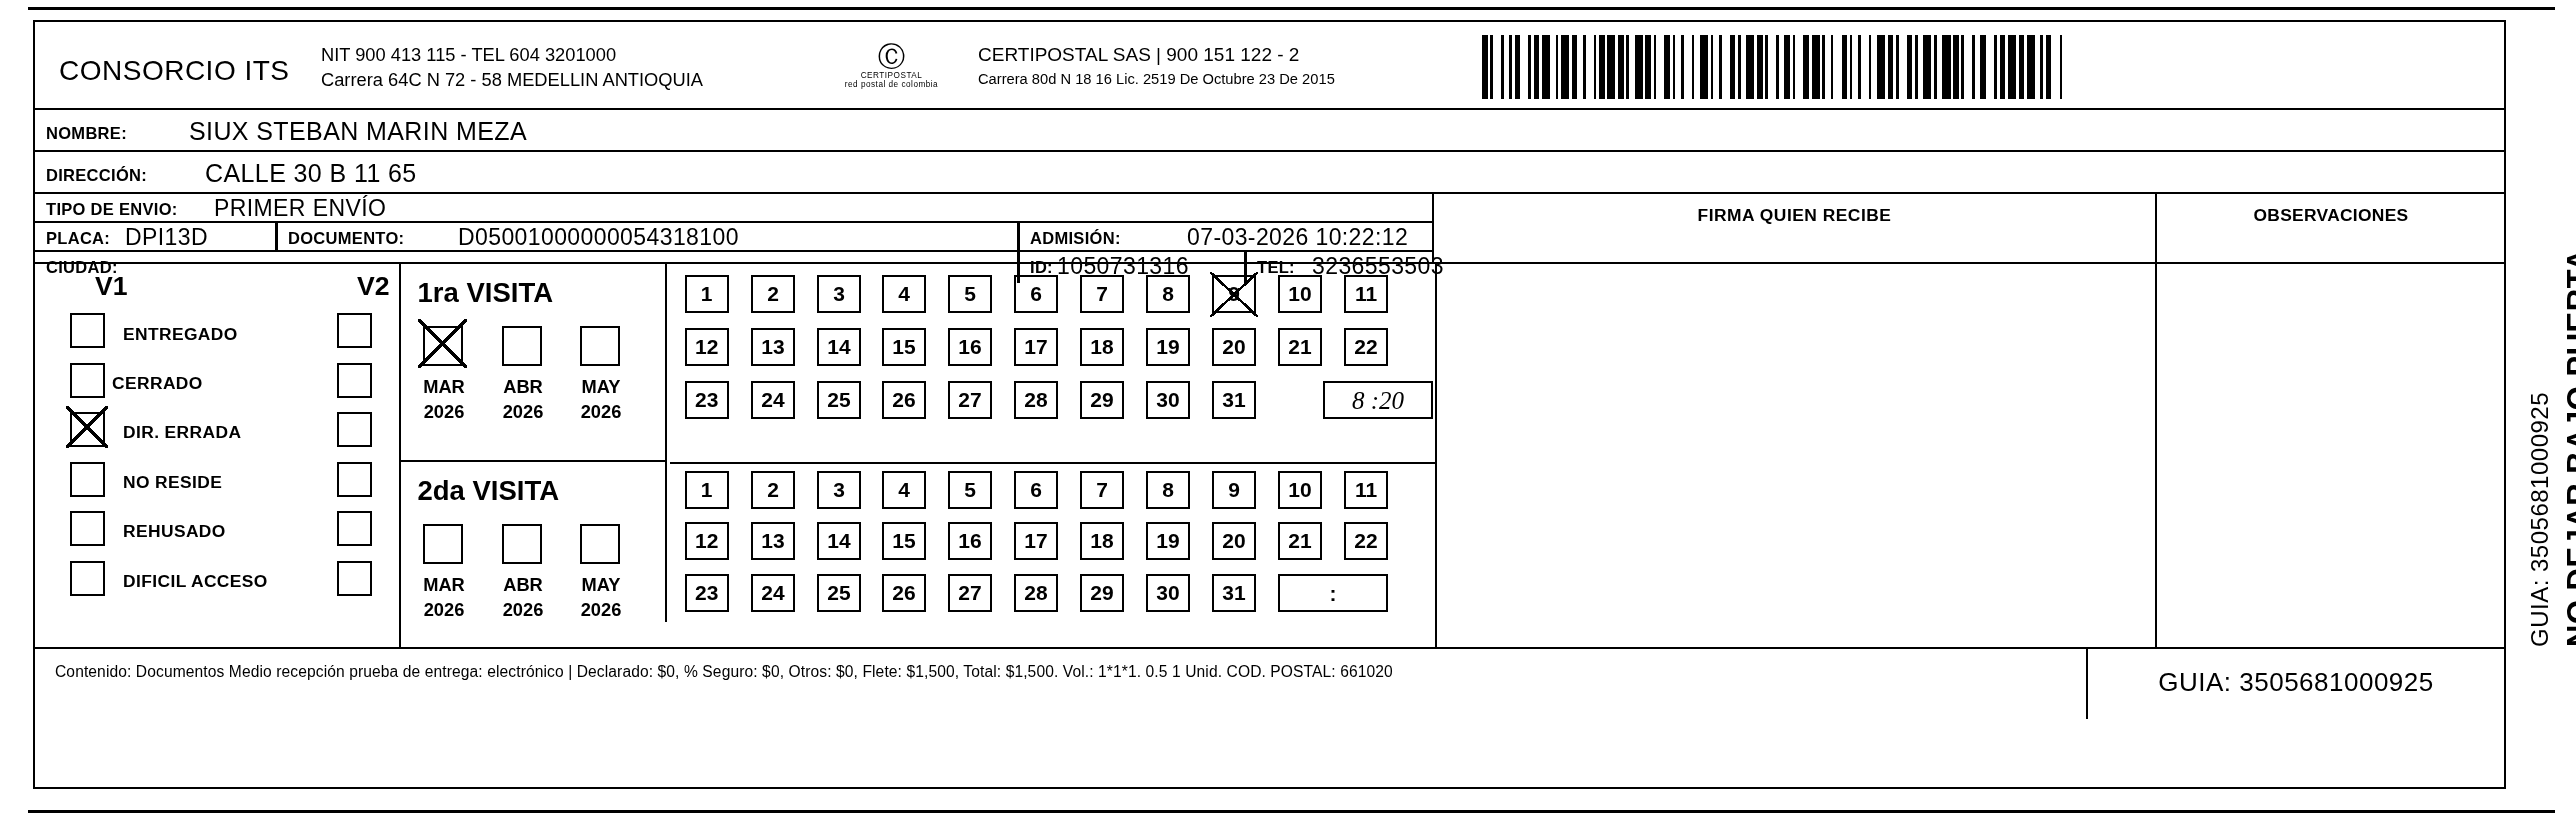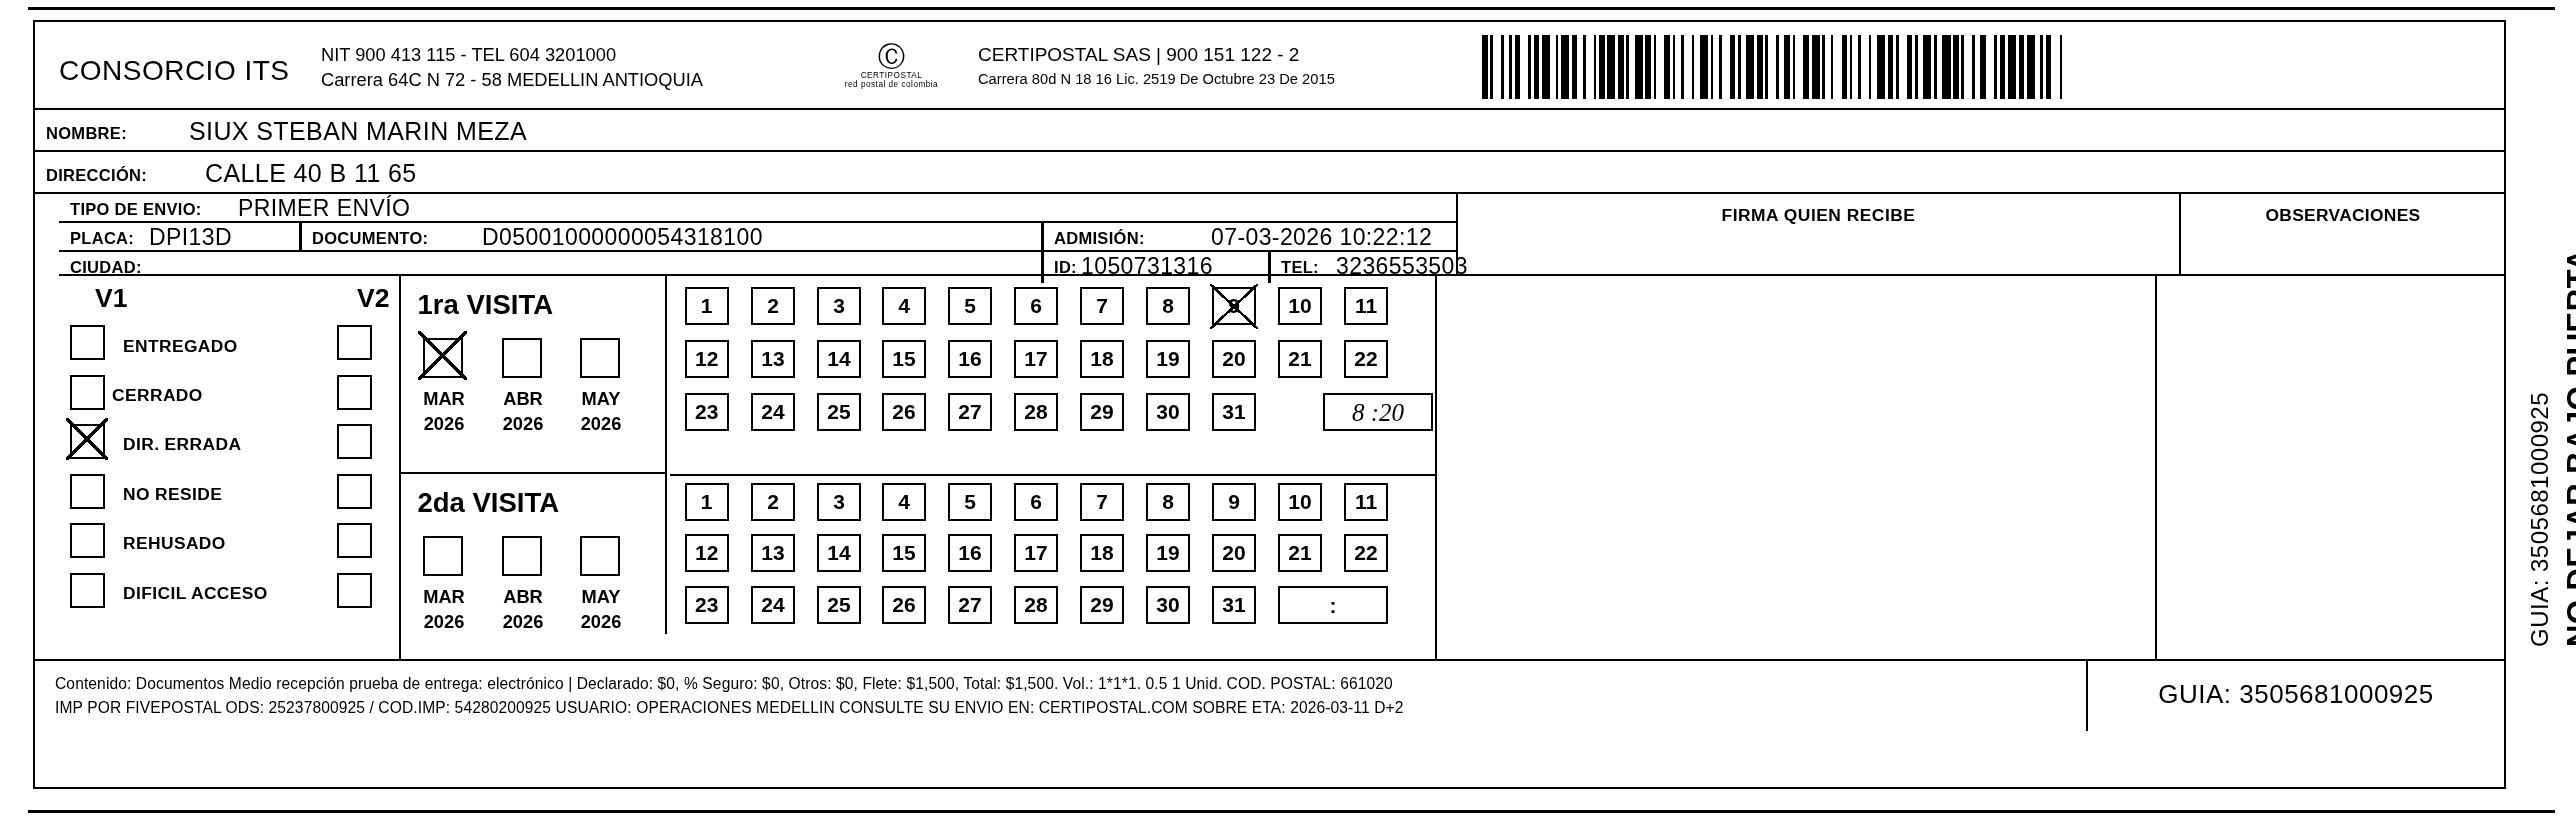--- a/index.html
+++ b/index.html
@@ -137,24 +137,23 @@
   .row-nombre .lbl { position: absolute; left: 11px; top: 13.7px; }
   .row-nombre .val-hand { position: absolute; left: 154px; top: 7.3px; }
 
   .row-dir { height: 42px; }
   .row-dir .lbl { position: absolute; left: 11px; top: 13.7px; }
   .row-dir .val-hand { position: absolute; left: 170px; top: 7.3px; }
 
   
   .midblock {
     position: relative;
-    height: 82px;
+    height: 70px;
     border-bottom: 2.7px solid #000;
     box-sizing: border-box;
-    margin-left: 24px;
   }
   .mid-left {
     position: absolute;
     left: 0; top: 0;
     width: 1399px;
     height: 100%;
     border-right: 2.7px solid #000;
     box-sizing: border-box;
   }
   .mid-left .r {
@@ -557,21 +556,21 @@
         </div>
     </div>
 
     <div class="row row-nombre">
       <span class="lbl">NOMBRE:</span>
       <span class="val-hand">SIUX STEBAN MARIN MEZA</span>
     </div>
 
     <div class="row row-dir">
       <span class="lbl">DIRECCIÓN:</span>
-      <span class="val-hand">CALLE 40 B 11 65</span>
+      <span class="val-hand">CALLE 30 B 11 65</span>
     </div>
 
     <div class="midblock">
       <div class="mid-left">
 
         <div class="r">
           <span class="lbl" style="left:11px;">TIPO DE ENVIO:</span>
           <span class="val-hand" style="left:179px;">PRIMER ENVÍO</span>
         </div>
 
@@ -724,21 +723,20 @@
           <div class="timebox" style="left: 608px; top: 112px; width: 110px;">:</div>
         </div>
 
       <div class="firma-area"></div>
       <div class="obs-area"></div>
     </div>
 
     <div class="footer">
       <div class="foot-text">
         <div>Contenido: Documentos Medio recepción prueba de entrega: electrónico | Declarado: $0, % Seguro: $0, Otros: $0, Flete: $1,500, Total: $1,500. Vol.: 1*1*1. 0.5  1 Unid. COD. POSTAL: 661020</div>
-        <div>IMP POR FIVEPOSTAL ODS: 25237800925 / COD.IMP: 54280200925 USUARIO: OPERACIONES MEDELLIN CONSULTE SU ENVIO EN: CERTIPOSTAL.COM SOBRE ETA: 2026-03-11 D+2</div>
       </div>
       <div class="foot-guia">
         <div class="t">GUIA: 3505681000925</div>
       </div>
     </div>
 
   </div>
 
   <div class="vstrip">
     <div class="vtext big">NO DEJAR BAJO PUERTA</div>

